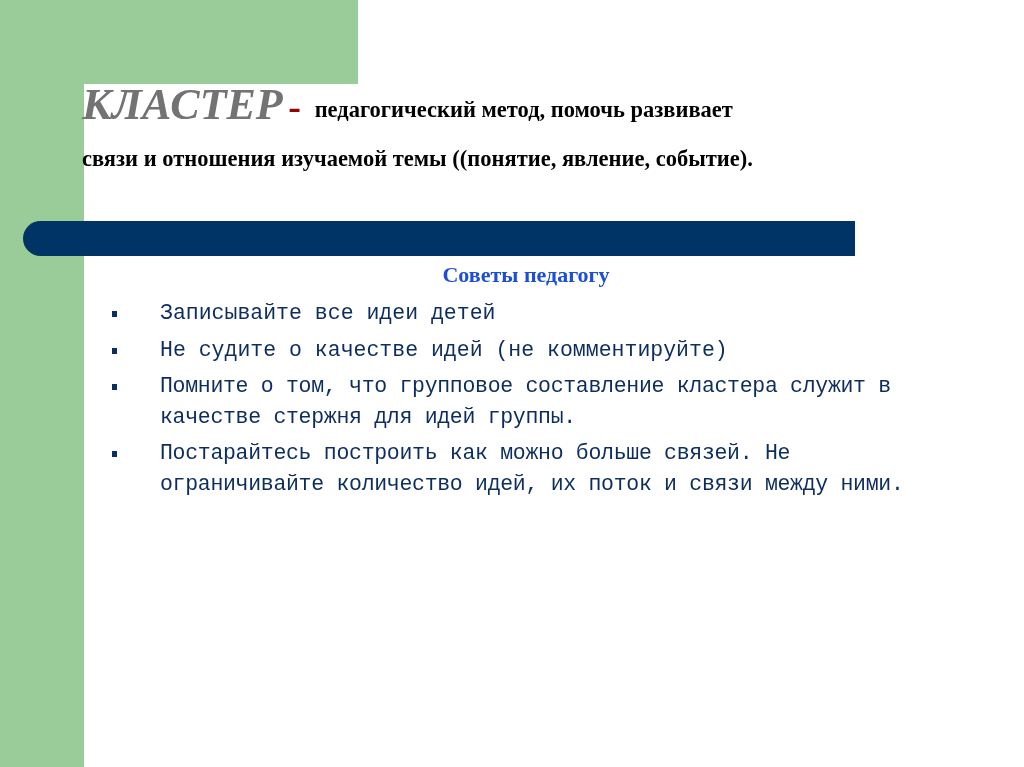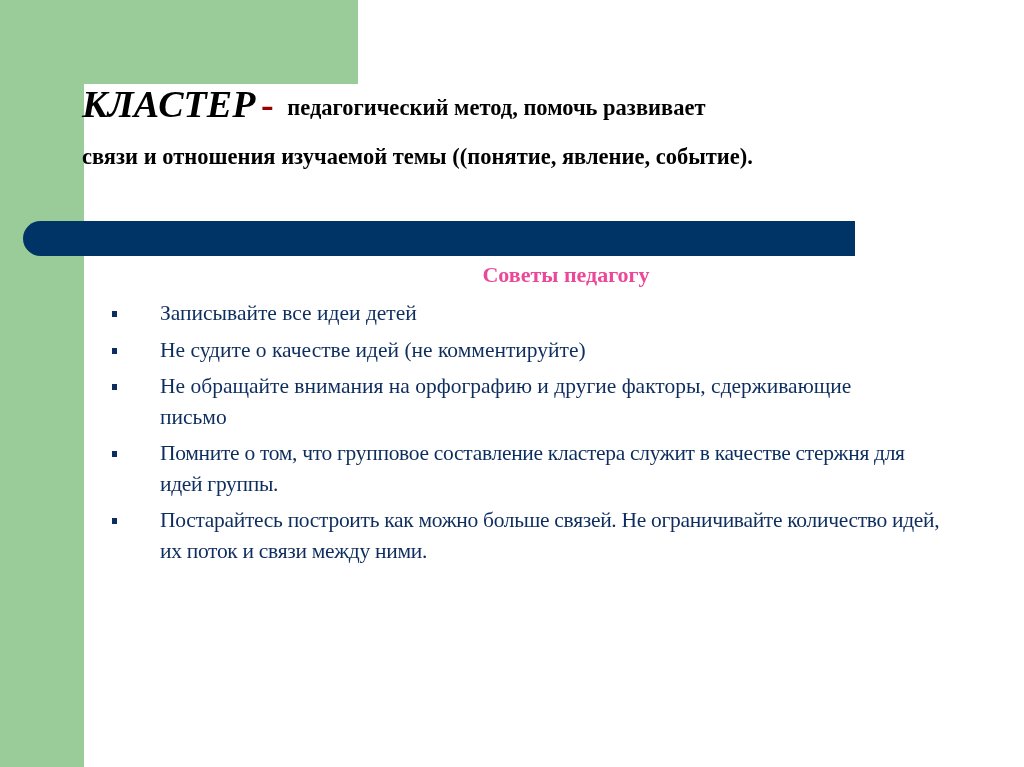--- a/index.html
+++ b/index.html
@@ -44,23 +44,23 @@
       line-height: 29px;
     }
     .title-block .line {
       display: block;
       white-space: nowrap;
     }
     .title-block .line3 {
       margin-top: 20px;
     }
     .term {
-      color: #000000;
+      color: #737373;
       font-style: italic;
-      font-size: 38px;
+      font-size: 44px;
       letter-spacing: 0px;
       vertical-align: -2px;
     }
     .term-dash {
       color: #990000;
       font-size: 38px;
       vertical-align: -2px;
       margin-right: 8px;
     }
     .navy-bar {
@@ -72,42 +72,42 @@
       background: #003366;
       border-top-left-radius: 18px;
       border-bottom-left-radius: 18px;
     }
     .subtitle {
       position: absolute;
       left: 84px;
       width: 884px;
       top: 261px;
       text-align: center;
-      color: #ec4899;
+      color: #1d4ed8;
       font-weight: bold;
       font-size: 22px;
       line-height: 28px;
-      padding-left: 40px;
     }
     .tips {
       position: absolute;
       left: 100px;
       top: 298px;
       width: 850px;
       margin: 0;
       padding: 0;
       list-style: none;
       color: #0d2d5e;
       font-size: 21.5px;
       line-height: 30.5px;
     }
     .tips li {
       position: relative;
       padding-left: 60px;
       margin-bottom: 6px;
+      font-family: Liberation Mono, monospace;
     }
     .tips li .bullet {
       position: absolute;
       left: 12px;
       top: 13px;
       width: 5px;
       height: 6px;
       background: #0d2d5e;
     }
     .tips li .tip-text {
@@ -139,24 +139,20 @@
 
 <ul class="tips">
   <li>
     <span class="bullet"></span>
     <span class="tip-text">Записывайте все идеи детей</span>
   </li>
   <li>
     <span class="bullet"></span>
     <span class="tip-text">Не судите о качестве идей (не комментируйте)</span>
   </li>
-  <li>
-    <span class="bullet"></span>
-    <span class="tip-text" style="width:740px;">Не обращайте внимания на орфографию и другие факторы, сдерживающие письмо</span>
-  </li>
   <li class="condensed">
     <span class="bullet"></span>
     <span class="tip-text" style="width:780px;">Помните о том, что групповое составление кластера служит в качестве стержня для идей группы.</span>
   </li>
   <li class="condensed">
     <span class="bullet"></span>
     <span class="tip-text" style="width:790px;">Постарайтесь построить как можно больше связей. Не ограничивайте количество идей, их поток и связи между ними.</span>
   </li>
 </ul>
 

